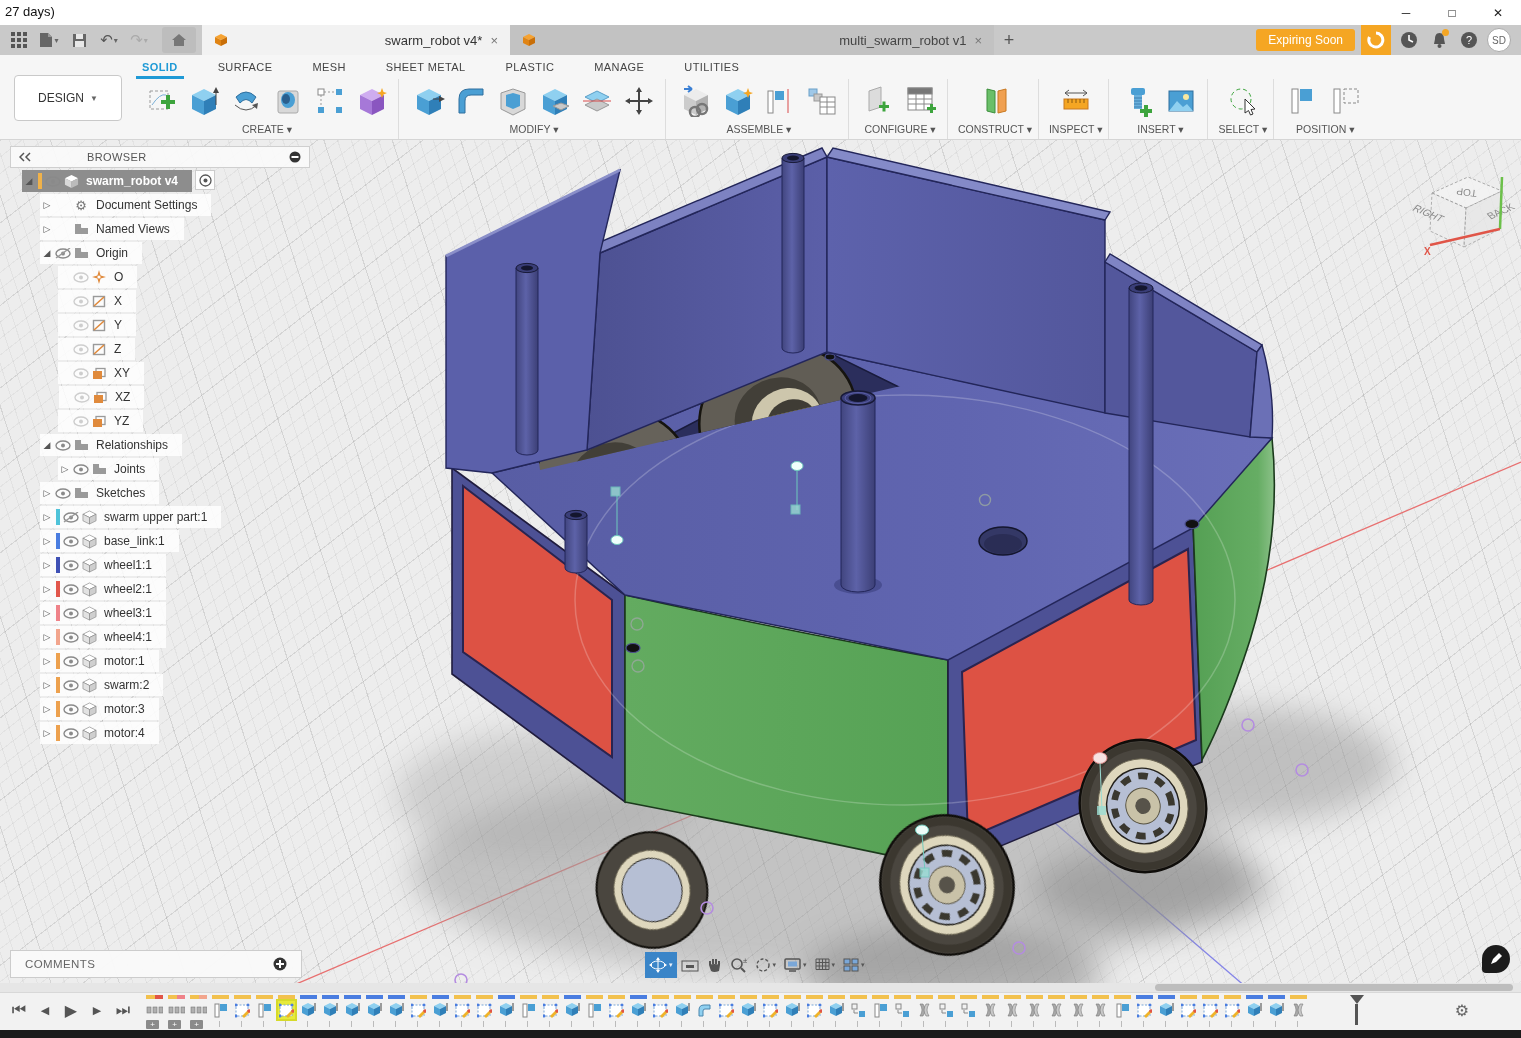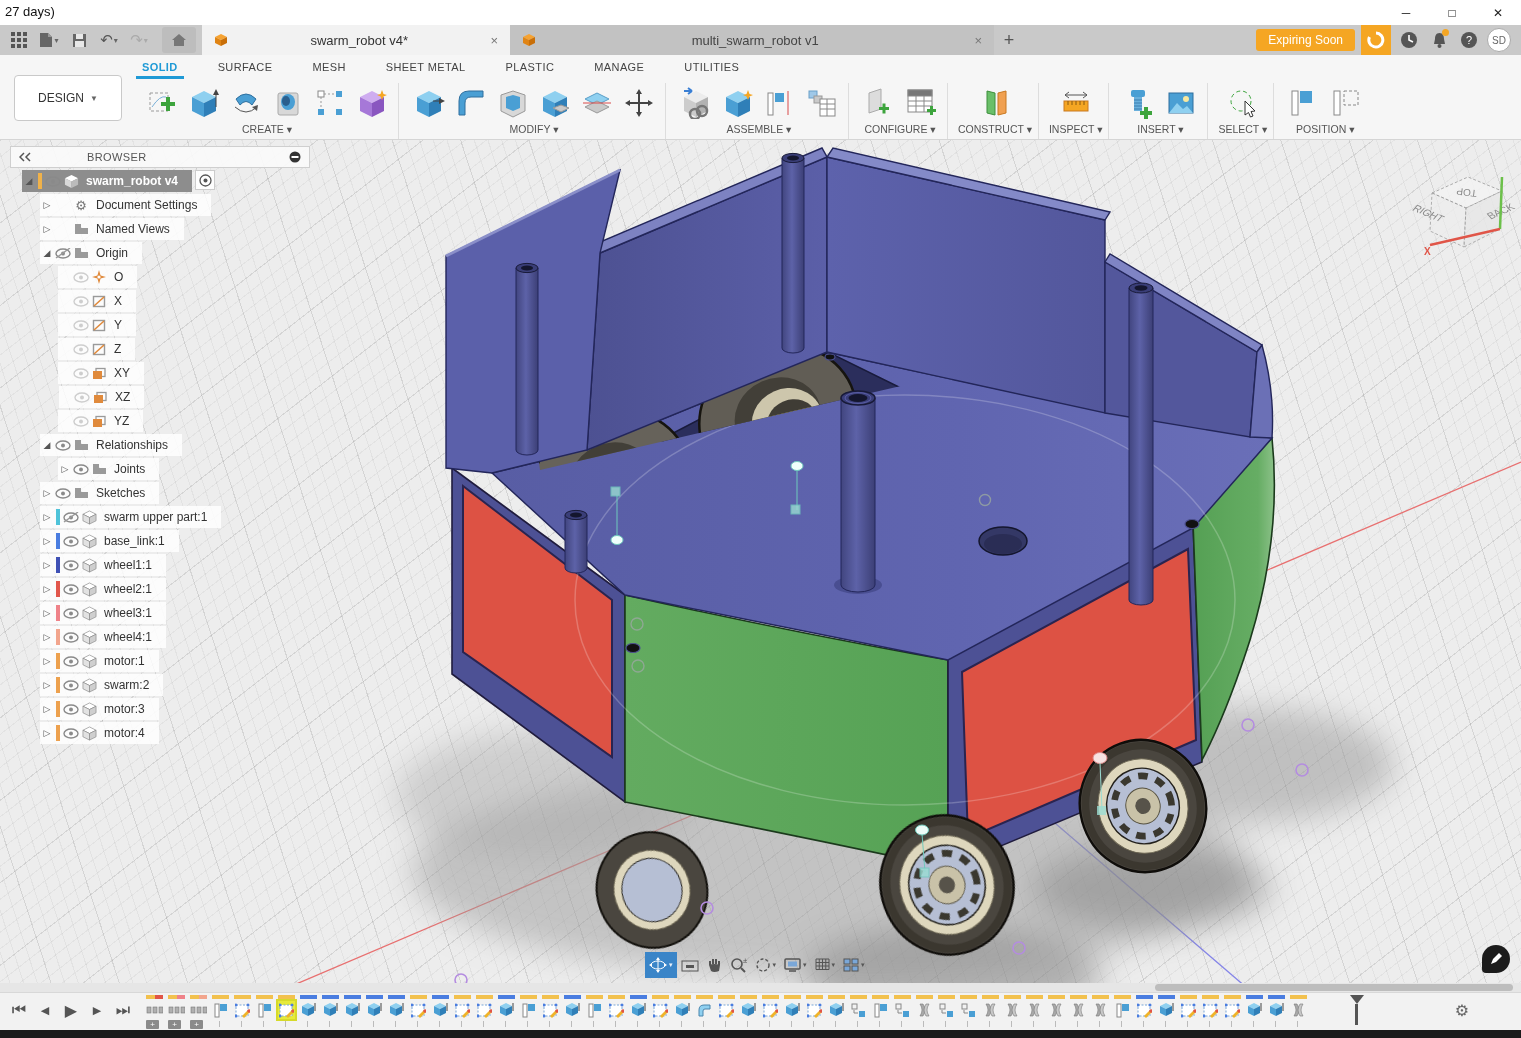--- a/index.html
+++ b/index.html
@@ -16,39 +16,39 @@
   #tabbar { position:absolute; left:0; top:25px; width:100%; height:30px; background:#c9c9c9; display:flex; align-items:stretch; }
   #quickbar { display:flex; align-items:center; padding-left:6px; gap:4px; }
   .qbtn { height:26px; min-width:26px; display:flex; align-items:center; justify-content:center; color:#555; }
   .qbtn svg { display:block; }
   .qcaret { font-size:8px; color:#666; margin-left:1px; }
   #home-btn { background:#bdbdbd; border-radius:3px; width:34px; height:26px; margin-left:6px; }
   #tabs { display:flex; flex:1; align-items:stretch; margin-left:6px; }
   .doctab { display:flex; align-items:center; gap:8px; padding:0 12px; font-size:13px; color:#333; }
   .doctab.active { background:#f2f2f2; width:308px; }
   .doctab.inactive { background:#c2c2c2; width:484px; color:#444; }
-  .doctab .dlabel { flex:1; text-align:center; white-space:nowrap; overflow:hidden; }
+  .doctab .dlabel { flex:1; text-align:right; white-space:nowrap; overflow:hidden; }
   .doctab .closex { color:#777; font-size:13px; }
   .cube-ico { width:14px; height:14px; display:inline-block; }
   #tab-add { width:30px; display:flex; align-items:center; justify-content:center; font-size:18px; color:#555; }
   #rightctl { display:flex; align-items:center; gap:6px; padding-right:10px; }
   #expiring { background:#f5a623; color:#fff; font-size:12px; padding:4px 12px; border-radius:3px; white-space:nowrap; }
   #fusion-btn { width:30px; height:30px; background:#f5a623; display:flex; align-items:center; justify-content:center; }
   .cbtn { width:24px; height:24px; display:flex; align-items:center; justify-content:center; position:relative; }
   #avatar { width:24px; height:24px; border-radius:50%; background:#fff; border:1px solid #aaa; color:#666; font-size:10px; display:flex; align-items:center; justify-content:center; }
   .bell-dot { position:absolute; right:2px; top:1px; width:7px; height:7px; border-radius:50%; background:#f5a623; }
 
   
   #ribbon { position:absolute; left:0; top:55px; width:100%; height:85px; background:#f6f6f6; border-bottom:1px solid #d5d5d5; }
   #ribbon-tabs { position:absolute; left:140px; top:0; height:24px; display:flex; gap:36px; align-items:center; }
   .rtab { font-size:11px; color:#444; letter-spacing:.4px; padding:4px 2px; position:relative; }
   .rtab.active { color:#1f9ad6; font-weight:bold; }
   .rtab.active::after { content:""; position:absolute; left:-4px; right:-4px; bottom:-2px; height:3px; background:#1f9ad6; }
   #design-box { position:absolute; left:14px; top:20px; width:108px; height:46px; background:#fff; border:1px solid #c9c9c9; border-radius:4px; display:flex; align-items:center; justify-content:center; font-size:12px; color:#333; gap:6px; }
-  #rgroups { position:absolute; left:136px; top:24px; right:4px; height:60px; display:flex;align-items:flex-end; }
+  #rgroups { position:absolute; left:136px; top:24px; right:4px; height:60px; display:flex; }
   .rgroup { display:flex; flex-direction:column; align-items:center; padding:0 6px; position:relative; }
   .rgroup + .rgroup { border-left:1px solid #ddd;padding-left:10px; }
   .ricons { flex:1; display:flex; align-items:center; gap:2px; }
   .ricon { width:40px; height:40px; display:flex; align-items:center; justify-content:center; }
   .rgl { font-size:10.5px; color:#555; padding-bottom:4px; white-space:nowrap; }
 
   
   #canvas { position:absolute; left:0; top:140px; width:1521px; height:898px; background-color:#ededed;
     background-image:
       repeating-linear-gradient(72deg,  rgba(90,90,90,.10) 0 1px, transparent 1px 65px),
@@ -1140,20 +1140,28 @@
                   <polygon points="1,4.5 8,8 8,15 1,11.5" fill="#e2e2e2" stroke="#888" stroke-width=".7"></polygon>
                   <polygon points="15,4.5 8,8 8,15 15,11.5" fill="#cfcfcf" stroke="#888" stroke-width=".7"></polygon>
                 </svg>
               </span>
               <span class="lbl">motor:4</span>
             </div>
           </div>
         </div>
     </div>
 
+    <div id="comments">
+      <span class="ctxt">COMMENTS</span>
+      <svg width="14" height="14">
+          <circle cx="7" cy="7" r="6.5" fill="#333"></circle>
+          <rect x="3" y="6" width="8" height="2" fill="#fff"></rect>
+          <rect x="6" y="3" width="2" height="8" fill="#fff"></rect>
+        </svg>
+    </div>
 
     <div id="navbar">
         <div class="navbtn active">
           <svg width="18" height="16">
             <ellipse cx="9" cy="8" rx="7" ry="4" fill="none" stroke="currentColor"></ellipse>
             <line x1="9" y1="1" x2="9" y2="15" stroke="currentColor"></line>
             <path d="M9,0 L7,3 L11,3 Z M9,16 L7,13 L11,13 Z M0,8 L3,6 L3,10 Z M18,8 L15,6 L15,10 Z" fill="currentColor"></path>
           </svg>
           <span class="ncaret">▾</span>
         </div>

